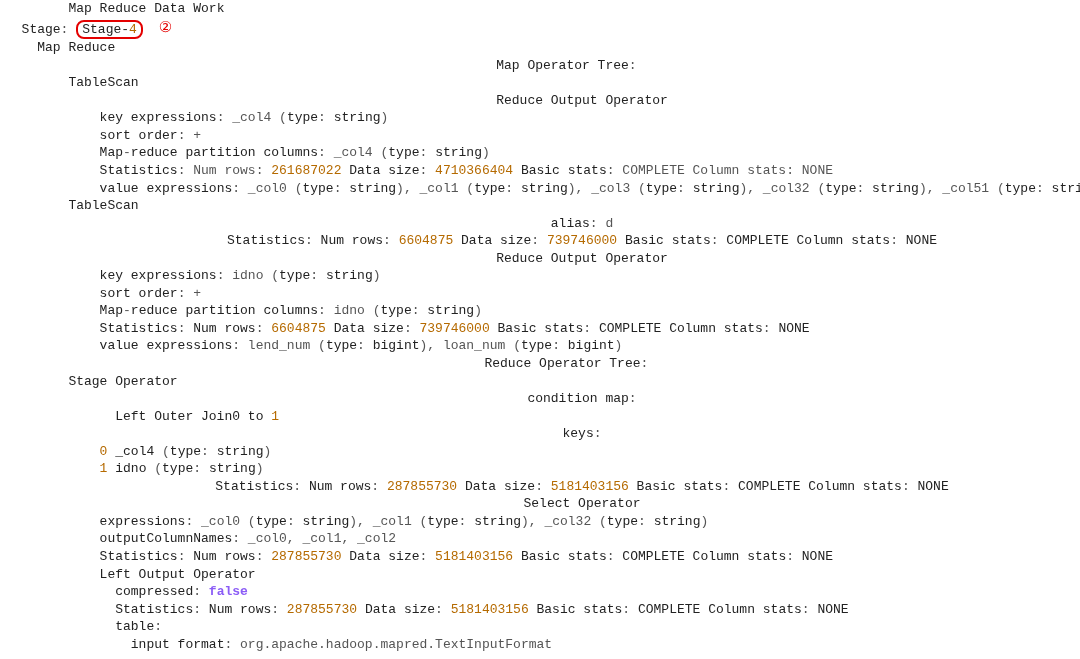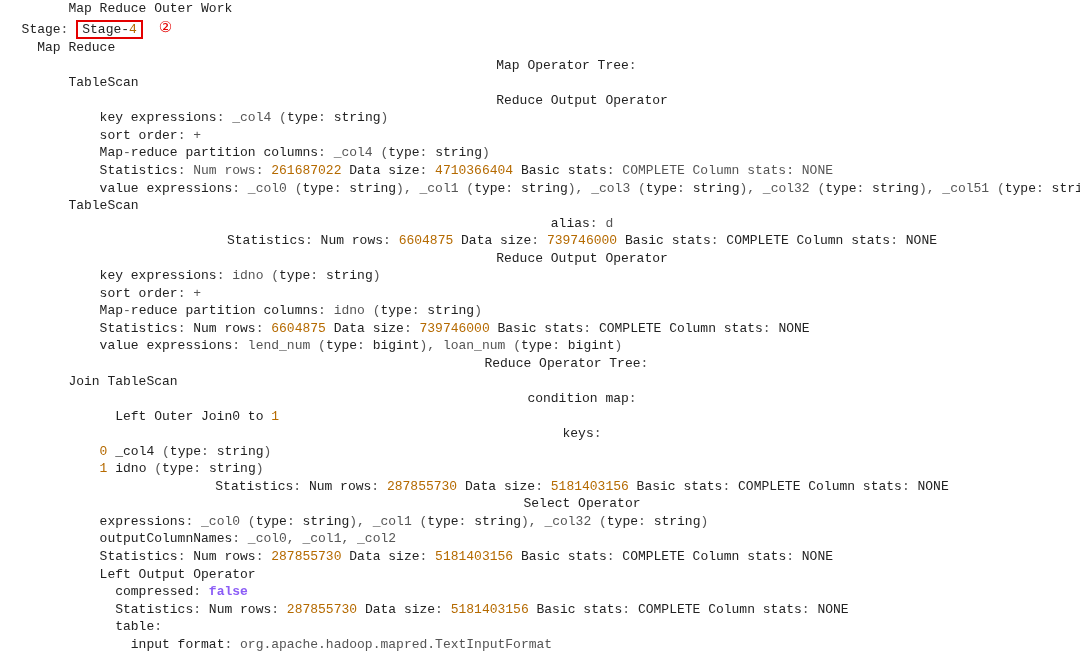--- a/index.html
+++ b/index.html
@@ -16,21 +16,21 @@
     padding-left: 6px;
   }
   .ln { display: block; }
   .punct { color: #555; }   
   .num { color: #b56a00; }  
   .kw { color: #8b5cf6; font-weight: bold; } 
   
   .highlight-box {
     display: inline-block;
     border: 2px solid #e40000;
-    border-radius: 0;
+    border-radius: 8px;
     padding: 0 4px;
     line-height: 1.2;
     position: relative;
   }
   .circle-label {
     display: inline-block;
     color: #e40000;
     font-family: Arial, sans-serif;
     font-size: 15px;
     margin-left: 8px;
@@ -46,21 +46,21 @@
   .i5 { padding-left: 10ch; text-align: center; }
   .i6 { padding-left: 12ch; }
   .i7 { padding-left: 14ch; }
   .i8 { padding-left: 16ch; }
 </style>
 </head>
 <body>
 
 <div class="pre">
 
-<span class="ln i4">Map Reduce Outer Work</span>
+<span class="ln i4">Map Reduce Data Work</span>
 
 <span class="ln i1">
   <span>Stage</span><span class="punct">:</span>
   <span class="highlight-box"><span>Stage-</span><span class="num">4</span></span>
   <span class="circle-label">②</span>
 </span>
 
 <span class="ln i2">Map Reduce</span>
 
 <span class="ln i3"><span>Map Operator Tree</span><span class="punct">:</span></span>
@@ -92,21 +92,21 @@
 <span class="ln i6">sort order<span class="punct">: +</span></span>
 
 <span class="ln i6"><span>Map</span><span class="punct">-</span>reduce partition columns<span class="punct">: idno </span><span class="punct">(</span>type<span class="punct">:</span> string<span class="punct">)</span></span>
 
 <span class="ln i6">Statistics<span class="punct">:</span> Num rows<span class="punct">: </span><span class="num">6604875</span> Data size<span class="punct">: </span><span class="num">739746000</span> Basic stats<span class="punct">:</span> COMPLETE Column stats<span class="punct">:</span> NONE</span>
 
 <span class="ln i6"><span>value expressions</span><span class="punct">: lend_num </span><span class="punct">(</span>type<span class="punct">:</span><span> bigint</span><span class="punct">), loan_num </span><span class="punct">(</span>type<span class="punct">:</span><span> bigint</span><span class="punct">)</span></span>
 
 <span class="ln i3"><span>Reduce Operator Tree</span><span class="punct">:</span></span>
 
-<span class="ln i4">Join TableScan</span>
+<span class="ln i4">Stage Operator</span>
 
 <span class="ln i5"><span>condition map</span><span class="punct">:</span></span>
 
 <span class="ln i7"><span>Left Outer Join0 to </span><span class="num">1</span></span>
 
 <span class="ln i5"><span>keys</span><span class="punct">:</span></span>
 
 <span class="ln i6"><span class="num">0</span><span> _col4 </span><span class="punct">(</span>type<span class="punct">:</span> string<span class="punct">)</span></span>
 
 <span class="ln i6"><span class="num">1</span><span> idno </span><span class="punct">(</span>type<span class="punct">:</span> string<span class="punct">)</span></span>

